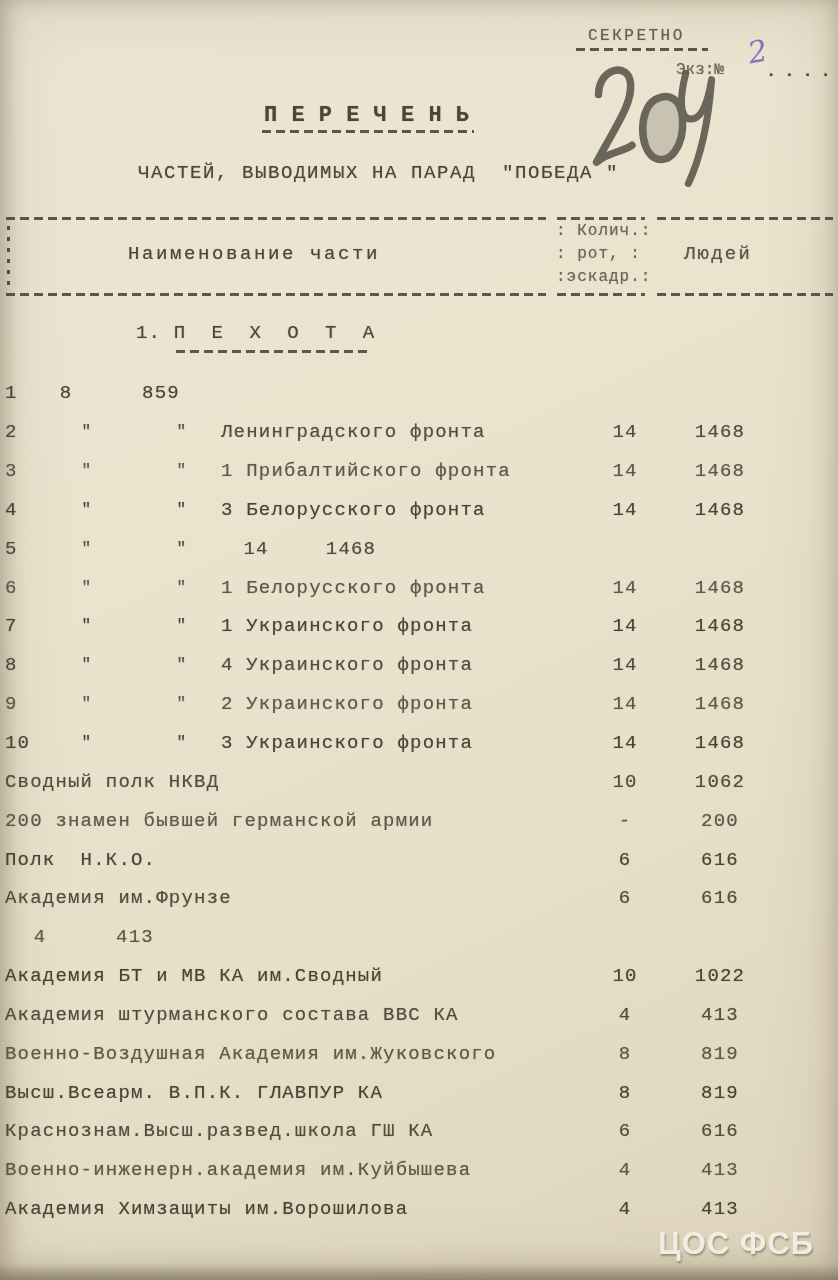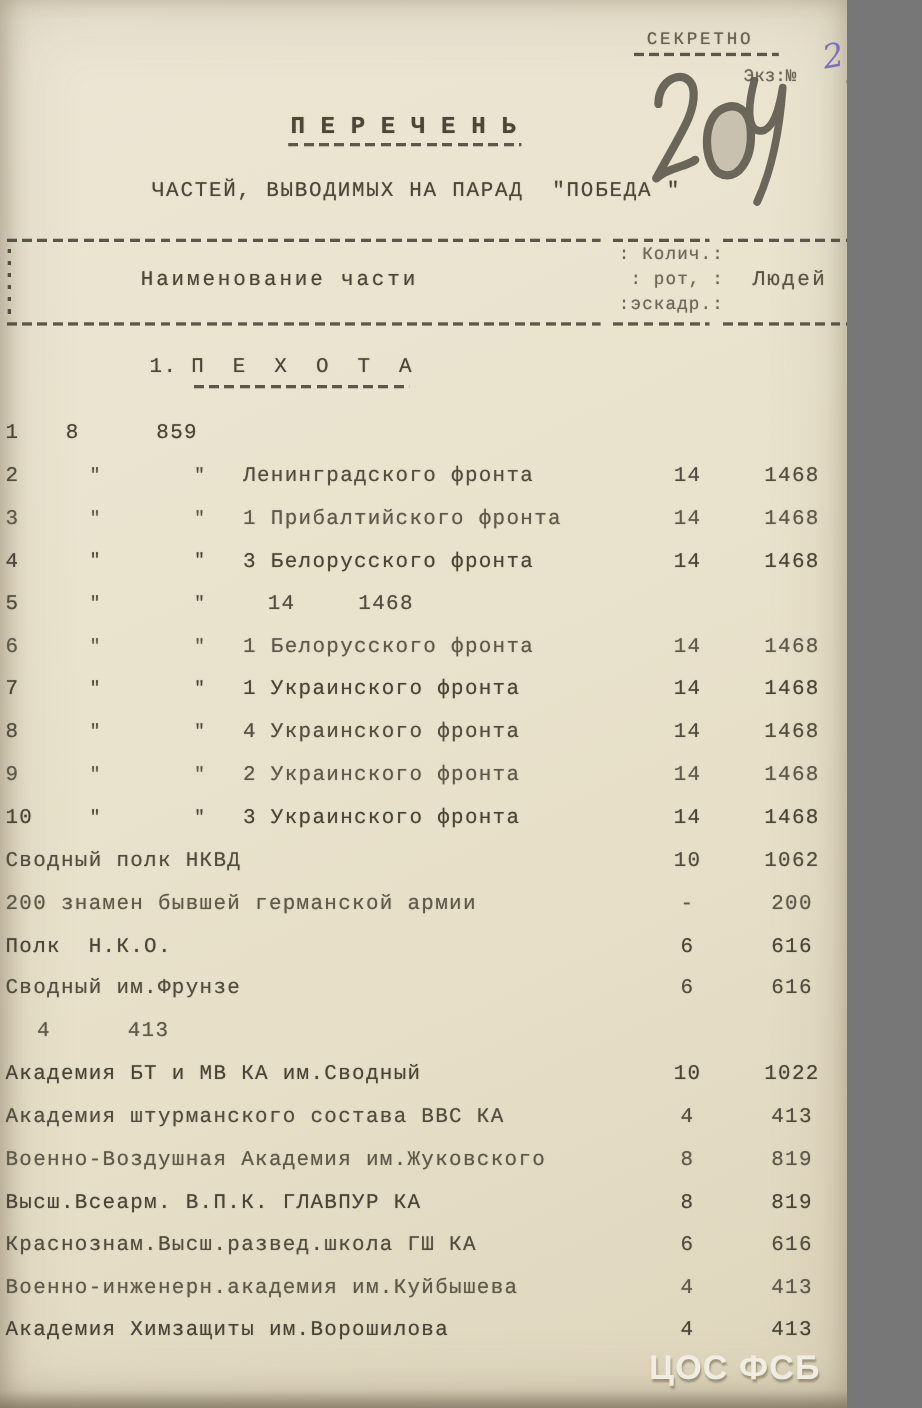--- a/index.html
+++ b/index.html
@@ -1,17 +1,17 @@
 <!DOCTYPE html>
 <html><head>
 <meta charset="utf-8">
 <style>
   html,body{margin:0;padding:0;background:#777;}
   .page{
-    position:relative;width:770px;height:1280px;overflow:hidden;
+    position:relative;width:838px;height:1280px;overflow:hidden;
     background:linear-gradient(155deg,#ece5d3 0%,#eae3ce 35%,#e7dfc8 65%,#ded5bc 100%);
     box-shadow:inset 0 0 70px rgba(120,105,78,.22), inset 0 -10px 26px rgba(95,84,60,.28), inset 6px 0 18px rgba(110,96,70,.18);
     font-family:"Liberation Mono","DejaVu Sans Mono",monospace;
     color:#4a4437;
   }
   .page::after{content:"";position:absolute;left:0;right:0;bottom:0;height:16px;
     background:linear-gradient(180deg,rgba(60,50,35,0) 0%,rgba(60,50,35,.30) 100%);}
   .typed{position:absolute;white-space:pre;color:#4c4639;text-shadow:0 0 1px rgba(74,68,55,.55);}
   
   .dash{position:absolute;height:3px;
@@ -23,21 +23,21 @@
   .copy-label{top:61px;left:676px;font-size:16px;color:#6d6757;}
   .copy-dots{top:62px;left:766px;font-size:17px;font-weight:bold;letter-spacing:8px;color:#4c4639;}
   .copy-number{position:absolute;top:34px;left:748px;font-family:"DejaVu Serif",serif;
     font-style:italic;font-size:30px;color:#6e60c0;transform:rotate(-10deg);opacity:.85;}
   
   .title{top:103px;left:264px;font-size:22px;font-weight:bold;letter-spacing:.5px;}
   .subtitle{top:162px;left:138px;font-size:19px;letter-spacing:1.6px;}
   .section{top:322px;left:136px;font-size:19px;font-weight:normal;letter-spacing:1.2px;}
   
   .h-name{top:243px;left:128px;font-size:19px;letter-spacing:2.6px;}
-  .h-count{position:absolute;top:220px;left:556px;width:102px;text-align:right;
+  .h-count{position:absolute;top:220px;left:556px;width:102px;text-align:left;
     font-size:16px;letter-spacing:1px;line-height:23px;color:#6d6757;text-shadow:0 0 1px rgba(74,68,55,.5);}
   .h-count div{white-space:pre;}
   .h-people{top:243px;left:658px;width:120px;text-align:center;font-size:19px;letter-spacing:2.2px;color:#5b5445;}
   
   .rows{position:absolute;left:0;top:374px;width:838px;}
   .row{display:flex;align-items:center;height:38.85px;padding:0 58px 0 5px;
     font-size:19px;letter-spacing:1.2px;white-space:pre;text-shadow:0 0 1px rgba(74,68,55,.5);}
   .row:nth-child(3n){color:#5f594a;}
   .row:nth-child(3n+2){color:#534d3f;}
   .c-no{width:26px;flex-shrink:0;}
@@ -104,21 +104,21 @@
       <div class="row"><span class="c-no">4</span><span class="c-d1">"</span><span class="c-d2">"</span><span class="c-name">3 Белорусского фронта</span><span class="c-count">14</span><span class="c-people">1468</span></div>
       <div class="row"><span class="c-no">5</span><span class="c-d1">"</span><span class="c-d2">"</span><span class="c-count">14</span><span class="c-people">1468</span></div>
       <div class="row"><span class="c-no">6</span><span class="c-d1">"</span><span class="c-d2">"</span><span class="c-name">1 Белорусского фронта</span><span class="c-count">14</span><span class="c-people">1468</span></div>
       <div class="row"><span class="c-no">7</span><span class="c-d1">"</span><span class="c-d2">"</span><span class="c-name">1 Украинского фронта</span><span class="c-count">14</span><span class="c-people">1468</span></div>
       <div class="row"><span class="c-no">8</span><span class="c-d1">"</span><span class="c-d2">"</span><span class="c-name">4 Украинского фронта</span><span class="c-count">14</span><span class="c-people">1468</span></div>
       <div class="row"><span class="c-no">9</span><span class="c-d1">"</span><span class="c-d2">"</span><span class="c-name">2 Украинского фронта</span><span class="c-count">14</span><span class="c-people">1468</span></div>
       <div class="row"><span class="c-no">10</span><span class="c-d1">"</span><span class="c-d2">"</span><span class="c-name">3 Украинского фронта</span><span class="c-count">14</span><span class="c-people">1468</span></div>
       <div class="row"><span class="c-name">Сводный полк НКВД</span><span class="c-count">10</span><span class="c-people">1062</span></div>
       <div class="row"><span class="c-name">200 знамен бывшей германской армии</span><span class="c-count">-</span><span class="c-people">200</span></div>
       <div class="row"><span class="c-name">Полк  Н.К.О.</span><span class="c-count">6</span><span class="c-people">616</span></div>
-      <div class="row"><span class="c-name">Сводный им.Фрунзе</span><span class="c-count">6</span><span class="c-people">616</span></div>
+      <div class="row"><span class="c-name">Академия им.Фрунзе</span><span class="c-count">6</span><span class="c-people">616</span></div>
       <div class="row"><span class="c-count">4</span><span class="c-people">413</span></div>
       <div class="row"><span class="c-name">Академия БТ и МВ КА им.Сводный</span><span class="c-count">10</span><span class="c-people">1022</span></div>
       <div class="row"><span class="c-name">Академия штурманского состава ВВС КА</span><span class="c-count">4</span><span class="c-people">413</span></div>
       <div class="row"><span class="c-name">Военно-Воздушная Академия им.Жуковского</span><span class="c-count">8</span><span class="c-people">819</span></div>
       <div class="row"><span class="c-name">Высш.Всеарм. В.П.К. ГЛАВПУР КА</span><span class="c-count">8</span><span class="c-people">819</span></div>
       <div class="row"><span class="c-name">Краснознам.Высш.развед.школа ГШ КА</span><span class="c-count">6</span><span class="c-people">616</span></div>
       <div class="row"><span class="c-name">Военно-инженерн.академия им.Куйбышева</span><span class="c-count">4</span><span class="c-people">413</span></div>
       <div class="row"><span class="c-name">Академия Химзащиты им.Ворошилова</span><span class="c-count">4</span><span class="c-people">413</span></div>
     </div>
 

